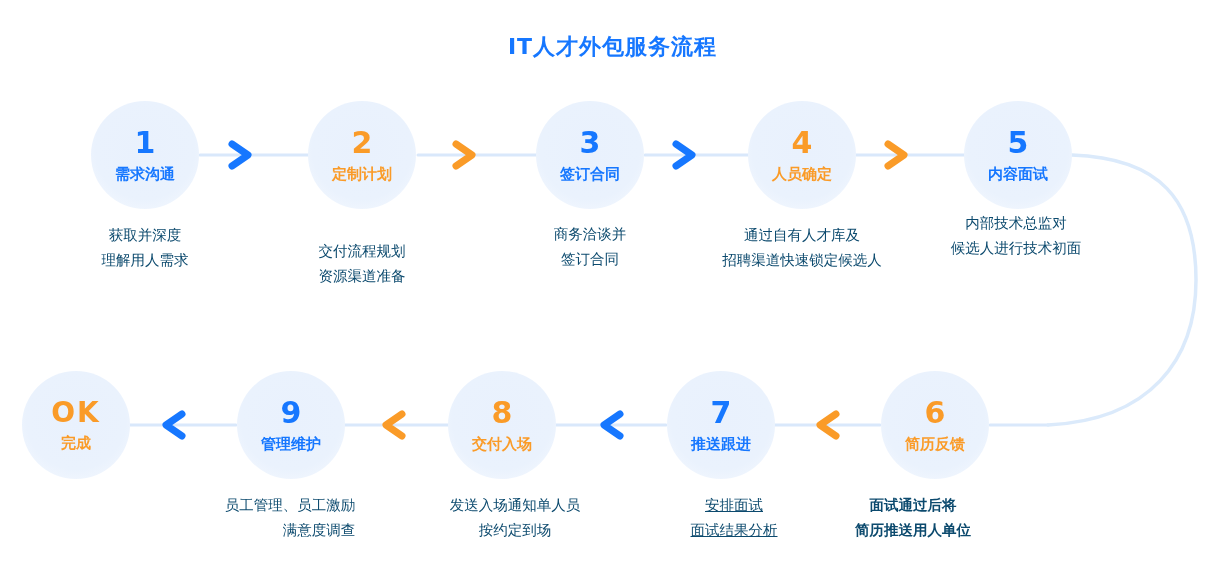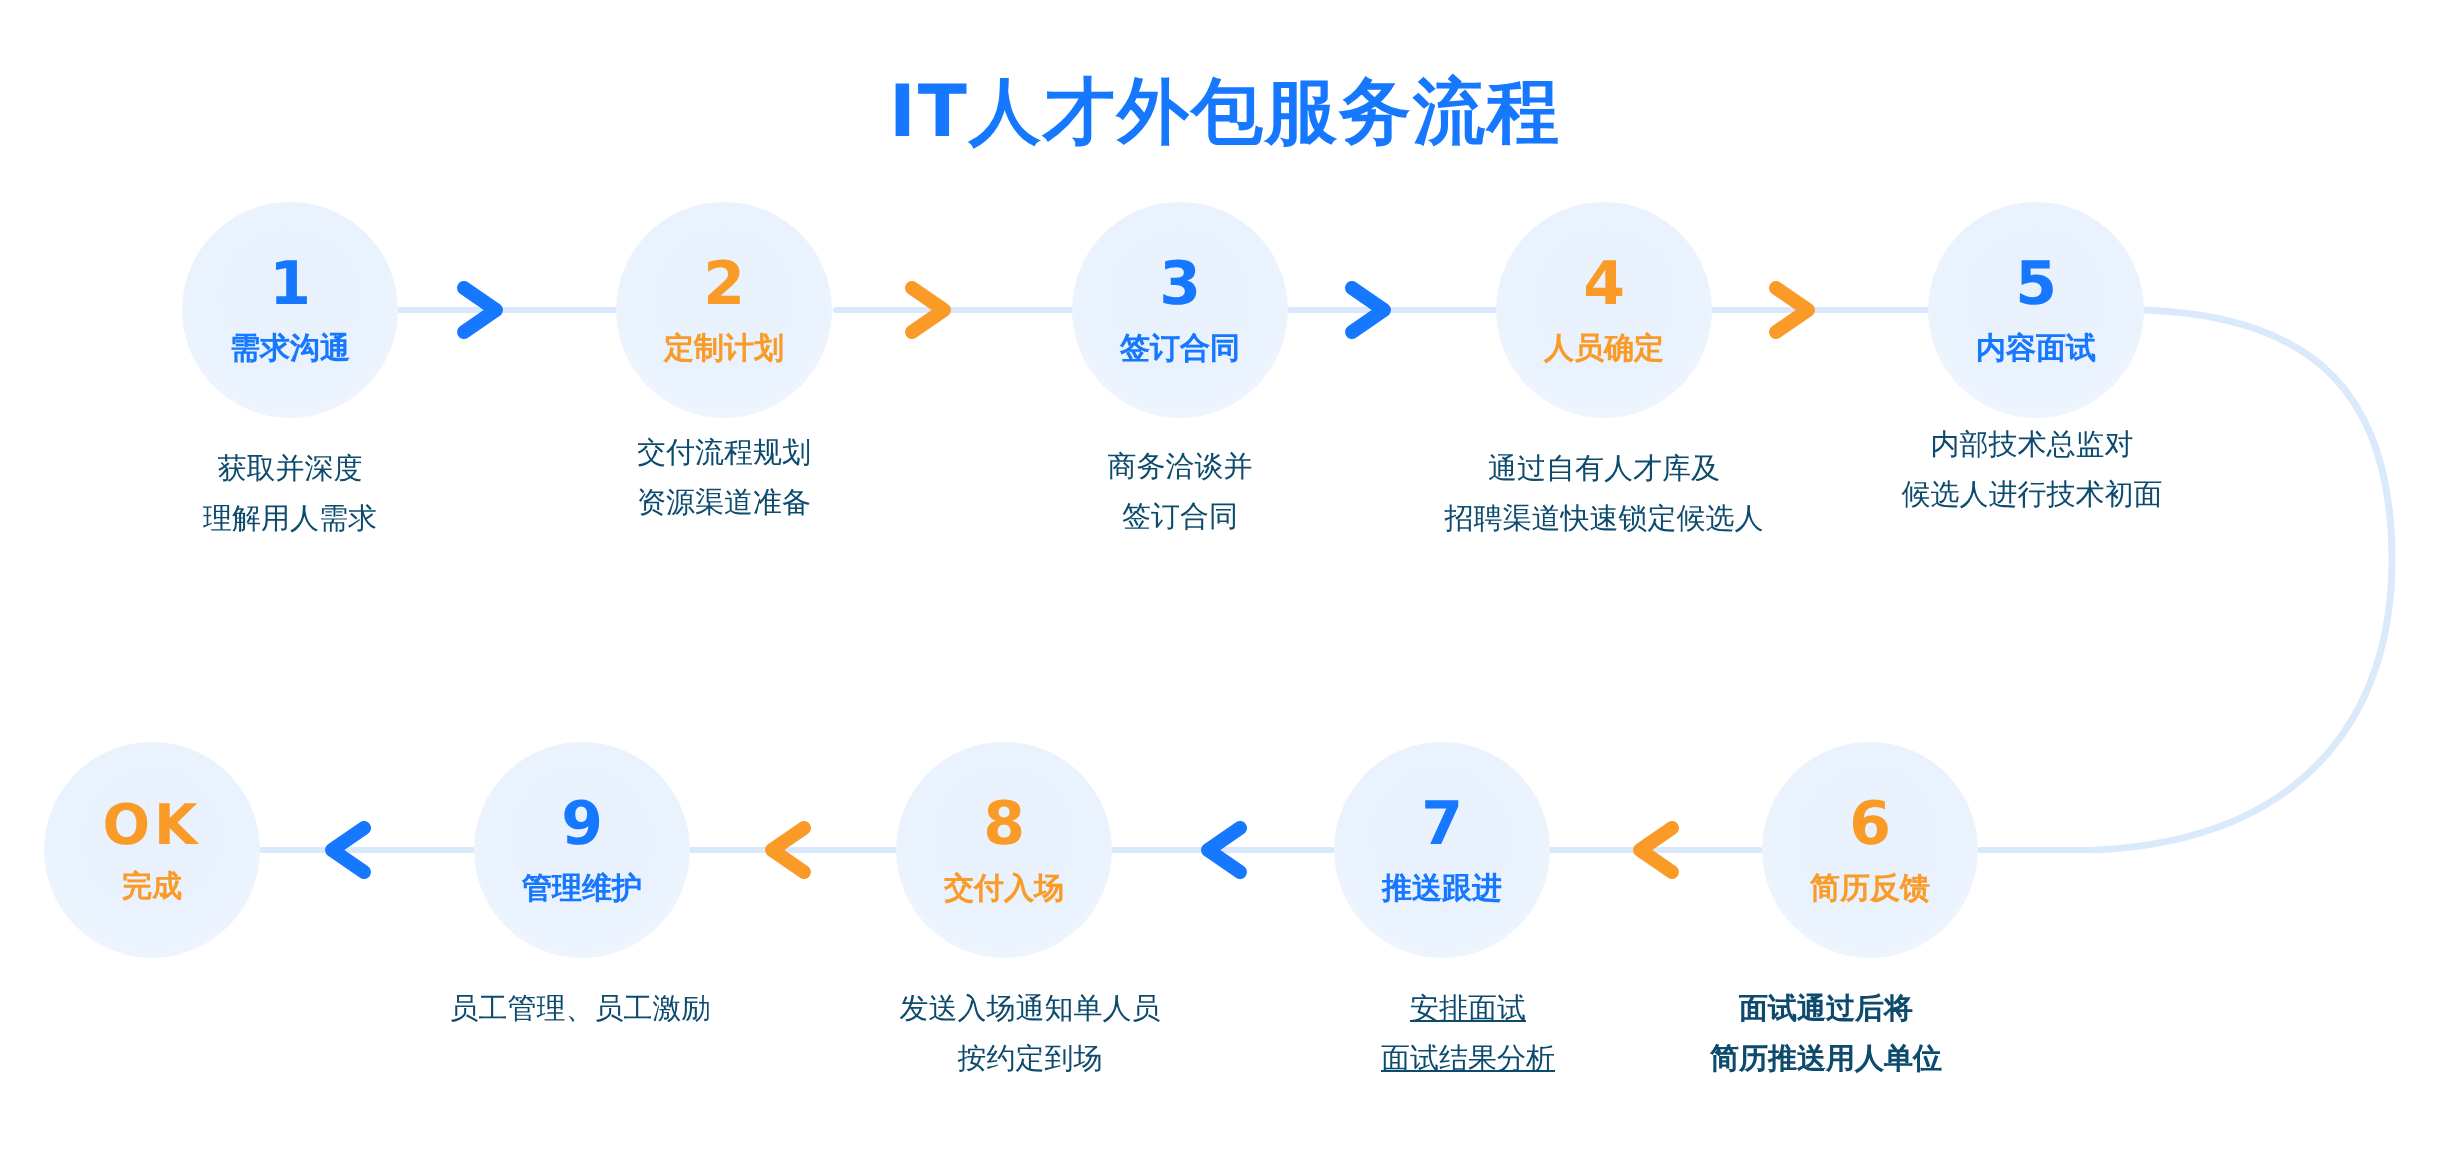--- a/index.html
+++ b/index.html
@@ -9,21 +9,21 @@
     font-family:"DejaVu Sans","Liberation Sans",sans-serif;
     overflow:hidden;
     position:relative;
   }
   #stage{position:absolute;left:0;top:0;width:1225px;height:582px;}
 
   
   .title{
     position:absolute;left:0;top:32px;width:1225px;
     text-align:center;
-    font-size:36px;font-weight:bold;
+    font-size:22px;font-weight:bold;
     letter-spacing:1px;
     color:#1677ff;
     white-space:nowrap;
   }
 
   
   #links{position:absolute;left:0;top:0;width:1225px;height:582px;}
 
   
   .node{position:absolute;width:200px;margin-left:-100px;text-align:center;}
@@ -101,21 +101,21 @@
     <div>获取并深度</div>
     <div>理解用人需求</div>
   </div>
 
   <div class="node" style="left:362px;top:101px;">
     <div class="bubble">
       <div class="num orange">2</div>
       <div class="label orange">定制计划</div>
     </div>
   </div>
-  <div class="desc" style="left:362px;top:215px;">
+  <div class="desc" style="left:362px;top:239px;">
     <div>交付流程规划</div>
     <div>资源渠道准备</div>
   </div>
 
   <div class="node" style="left:590px;top:101px;">
     <div class="bubble">
       <div class="num blue">3</div>
       <div class="label blue">签订合同</div>
     </div>
   </div>
@@ -180,20 +180,21 @@
   </div>
 
   <div class="node" style="left:291px;top:371px;">
     <div class="bubble">
       <div class="num blue">9</div>
       <div class="label blue">管理维护</div>
     </div>
   </div>
   <div class="desc" style="left:290px;top:493px;text-align:right;">
     <div>员工管理、员工激励</div>
+    <div>满意度调查</div>
   </div>
 
   <div class="node" style="left:76px;top:371px;">
     <div class="bubble">
       <div class="num orange ok">OK</div>
       <div class="label orange">完成</div>
     </div>
   </div>
 
 </div>

